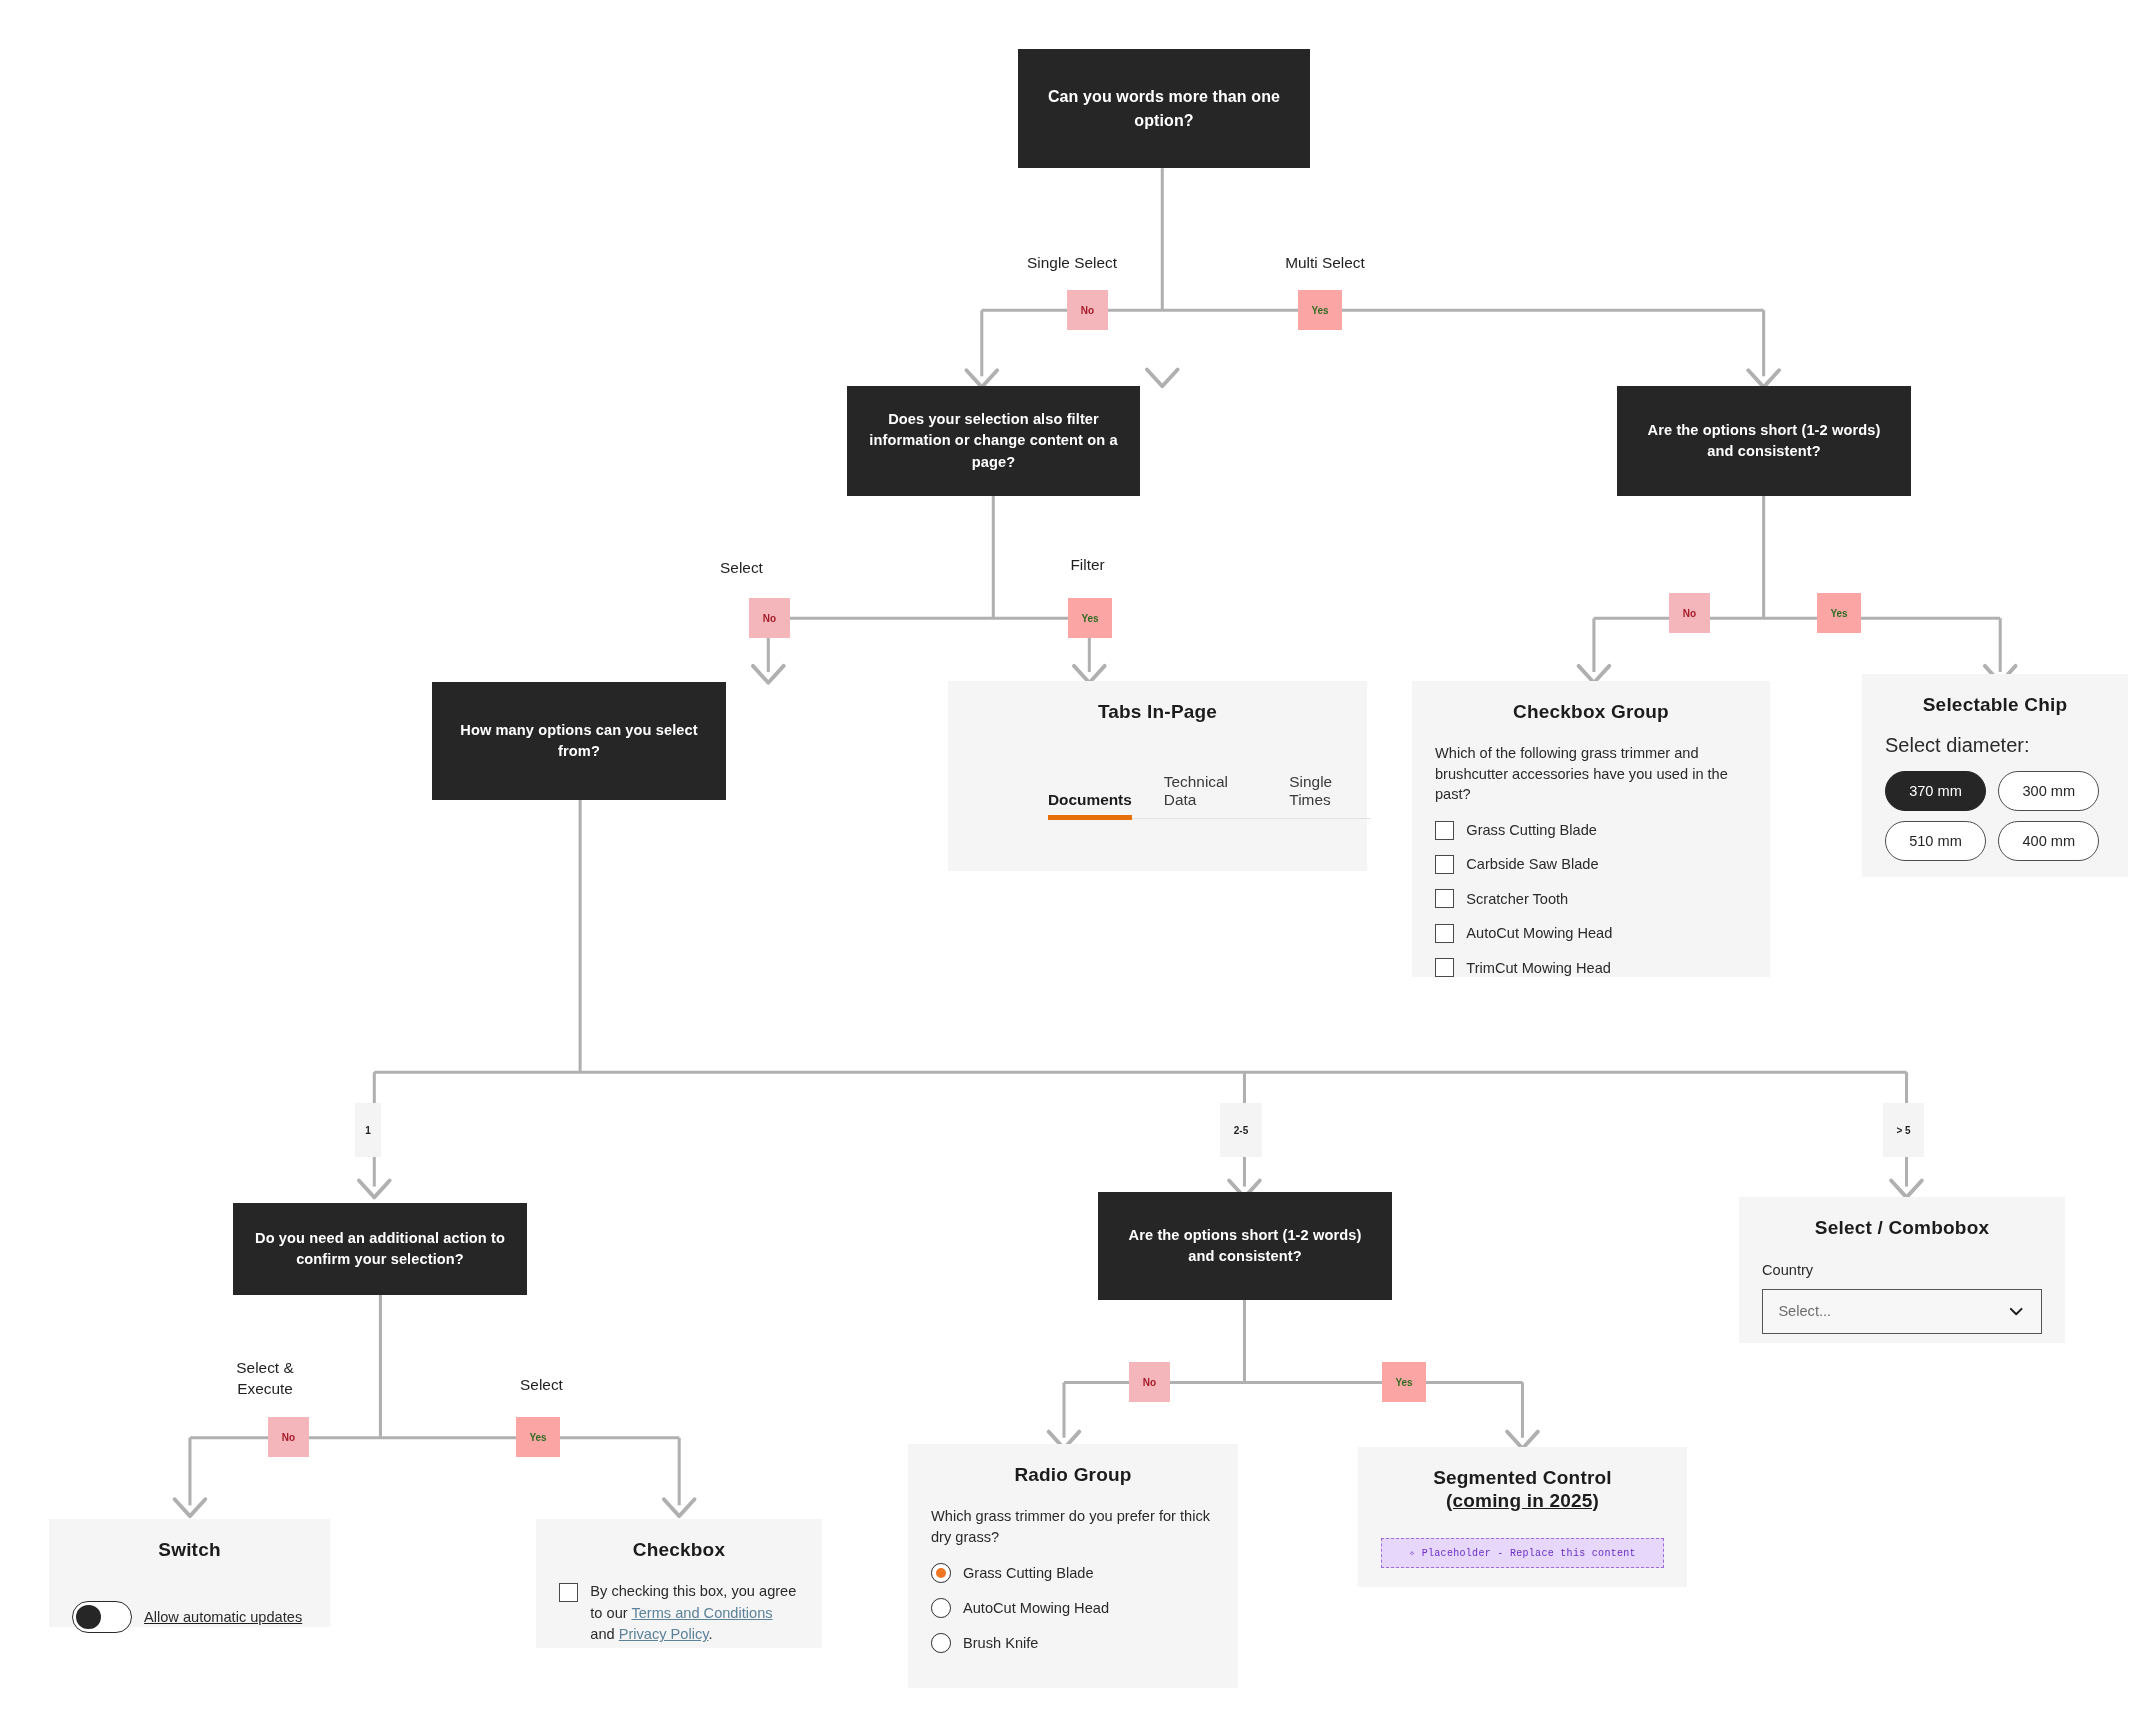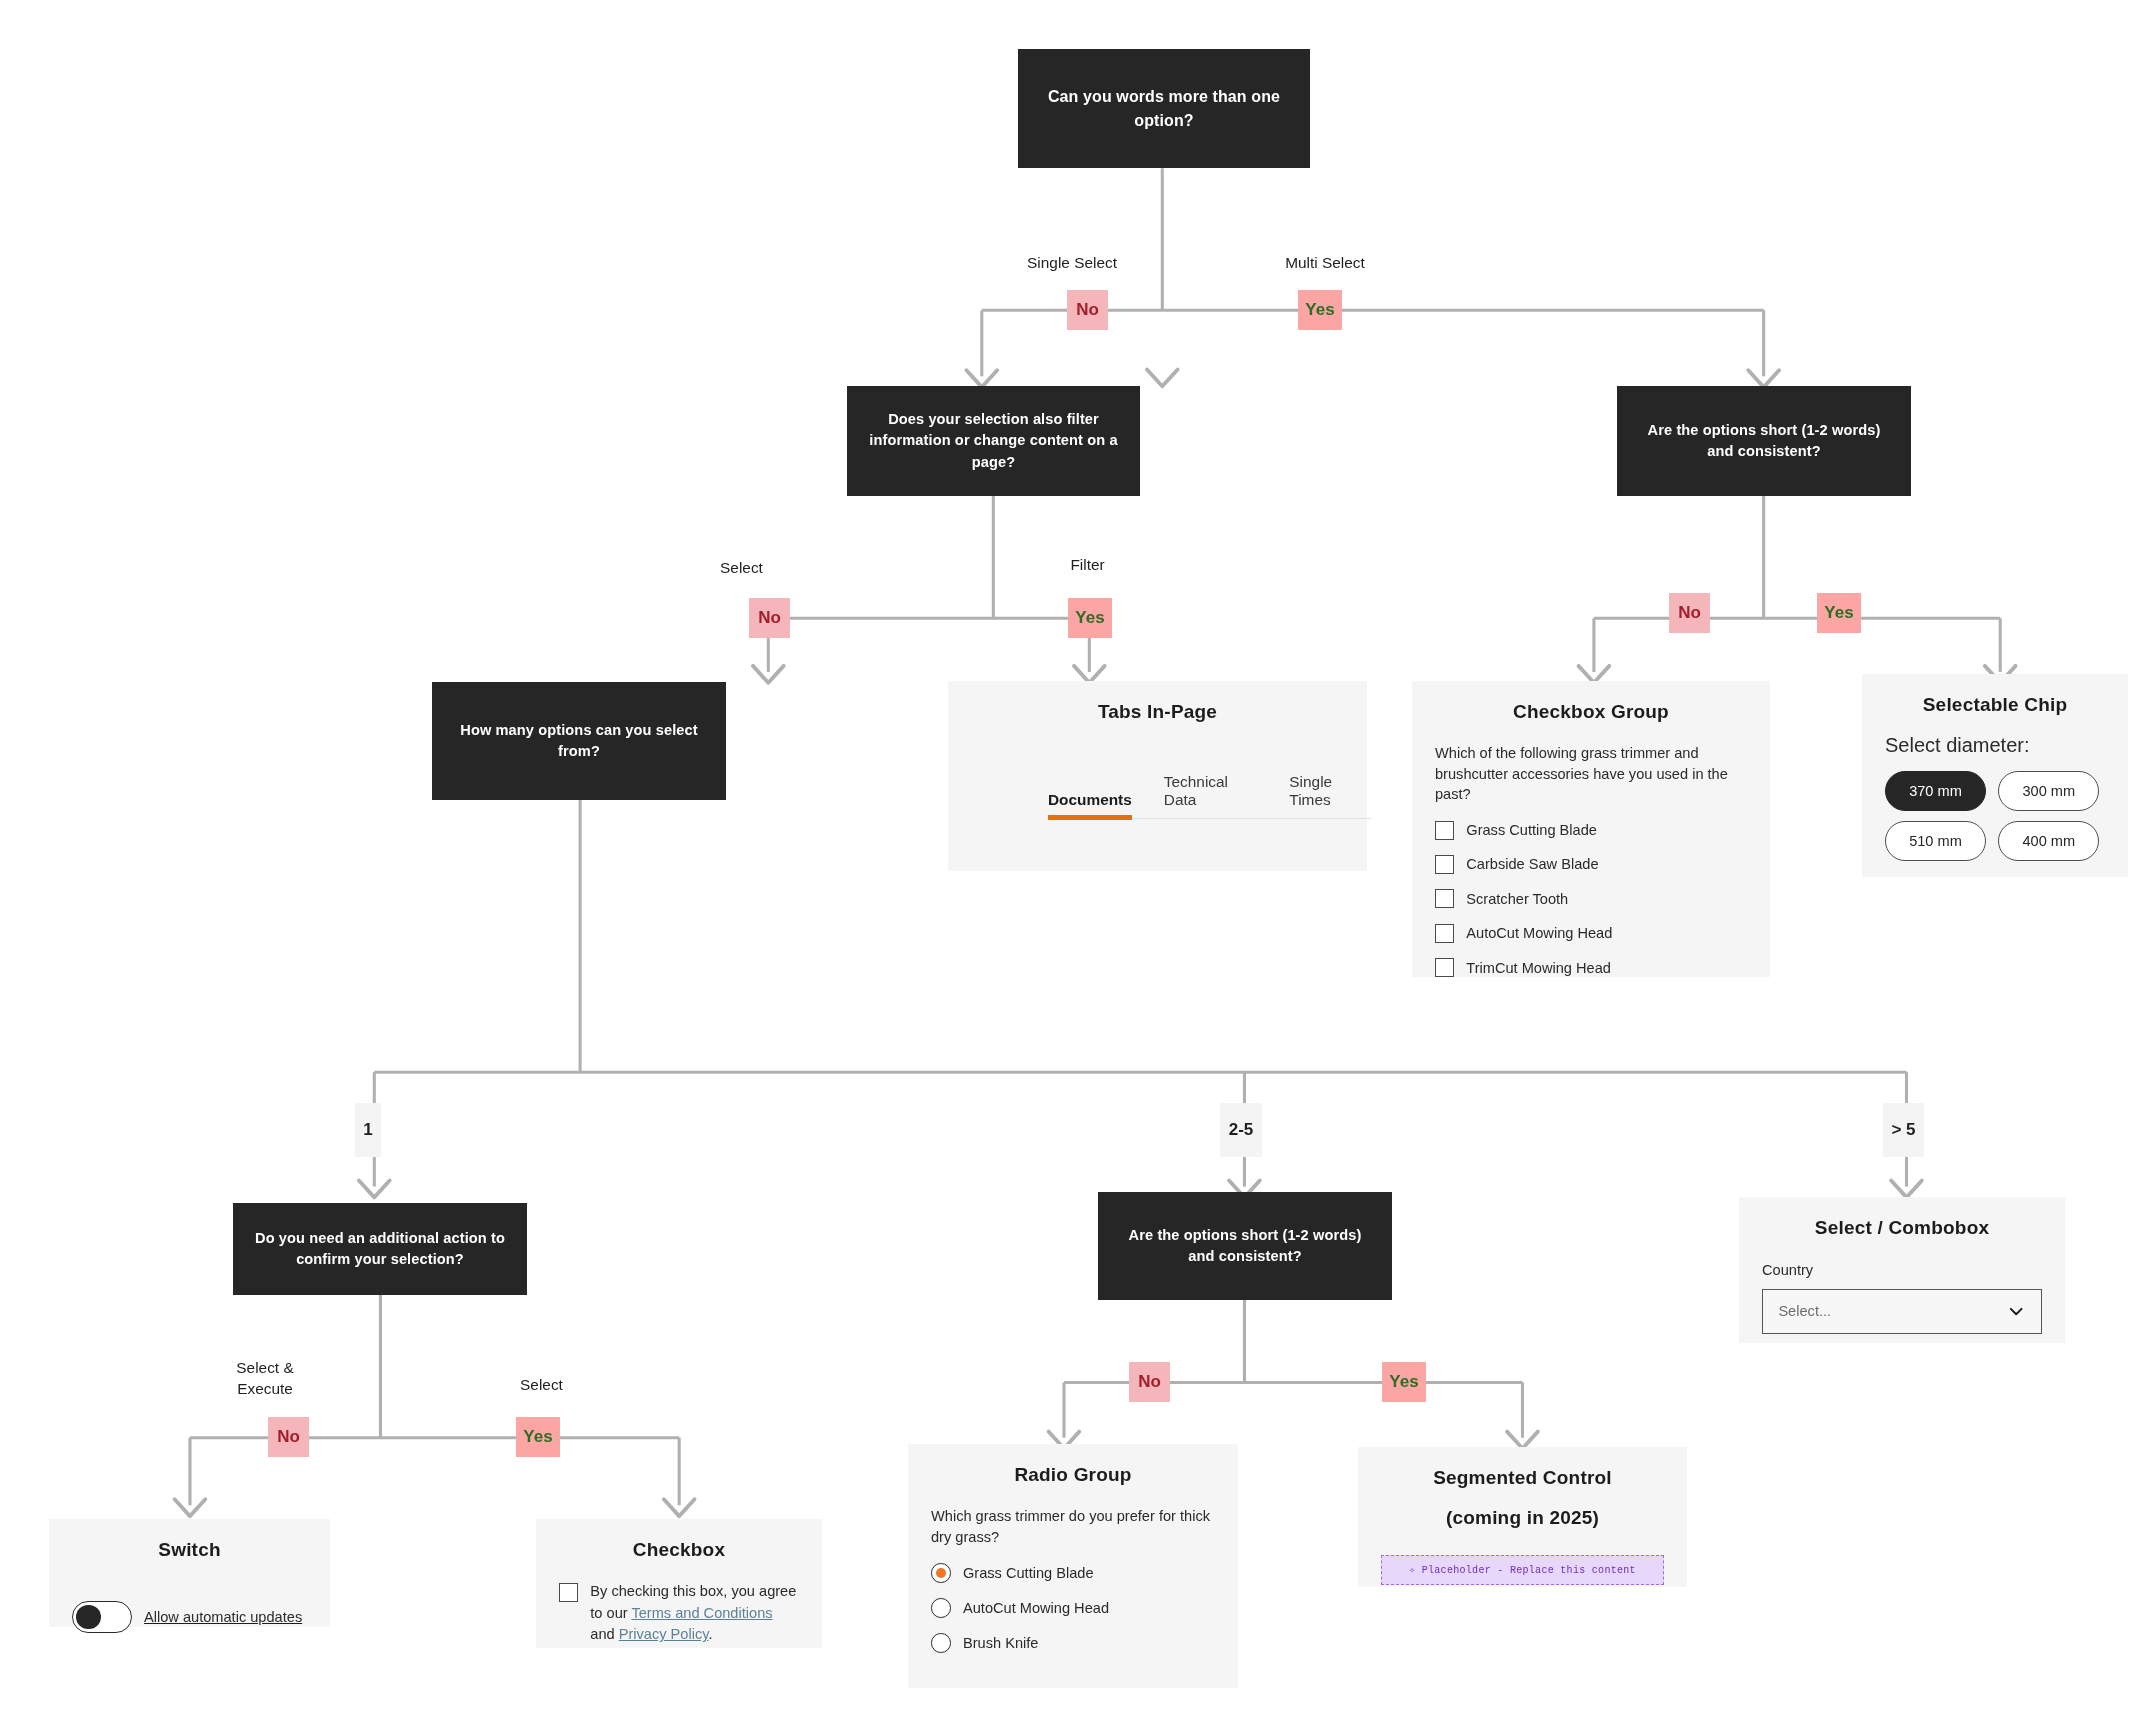--- a/index.html
+++ b/index.html
@@ -60,21 +60,21 @@
     color: #2a2a2a;
     margin-top: 20px;
   }
 
   
   .badge {
     position: absolute;
     display: flex;
     align-items: center;
     justify-content: center;
-    font-size: 17px;
+    font-size: 10px;
     font-weight: 700;
     box-sizing: border-box;
     white-space: nowrap;
   }
   .badge-no  { background: #f4b6ba; color: #a51d2b; }
   .badge-yes { background: #fca5a5; color: #2f6d24; }
   .badge-plain { background: #f4f4f4; color: #1f1f1f; }
 
   .edge-caption {
     position: absolute;
@@ -413,20 +413,20 @@
       <span>AutoCut Mowing Head</span>
     </div>
     <div class="opt-row">
       <span class="radio"></span>
       <span>Brush Knife</span>
     </div>
   </div>
 
   <div class="card" style="left:1358px; top:1447px; width:329px; height:140px;">
     <div class="card-title">Segmented Control</div>
-    <div class="card-title" style="margin-top:18px;">(coming in 2025)</div>
+    <div class="card-title" style="margin-top:1px;text-decoration:underline;">(coming in 2025)</div>
     <div class="ph-strip">
       <span>✧ Placeholder -  Replace this content</span>
     </div>
   </div>
 
 </div>
 
 
 </body></html>

